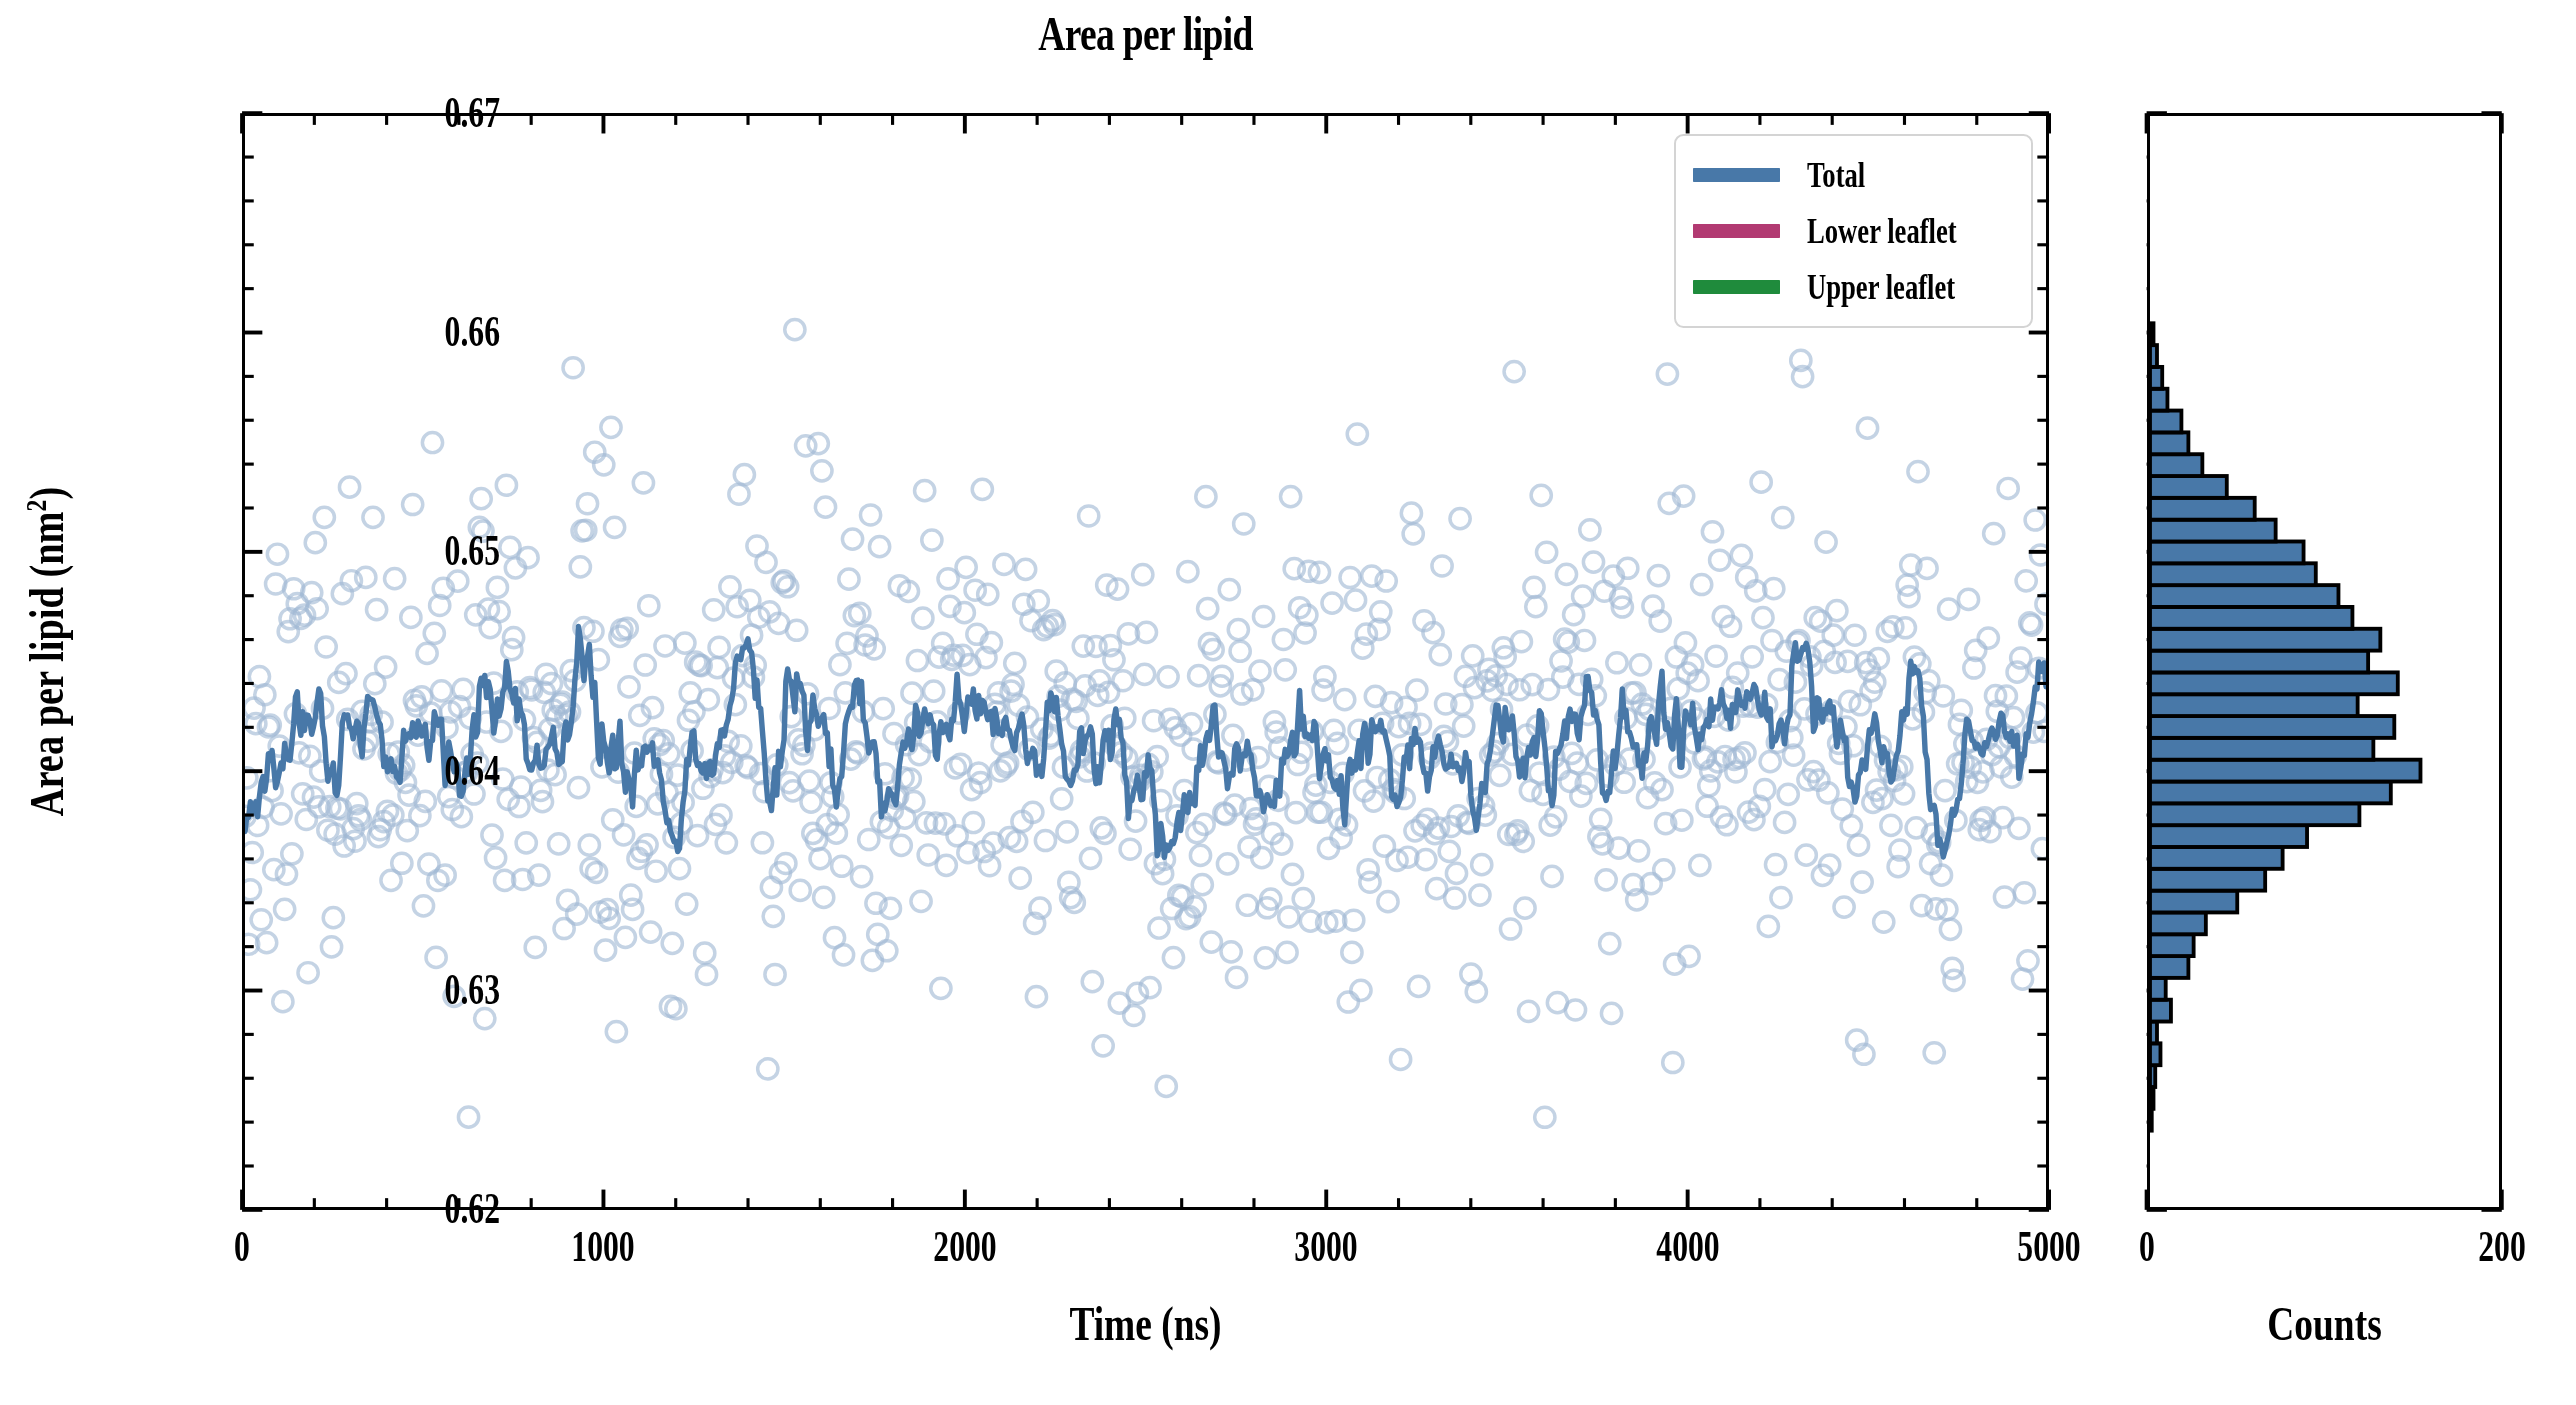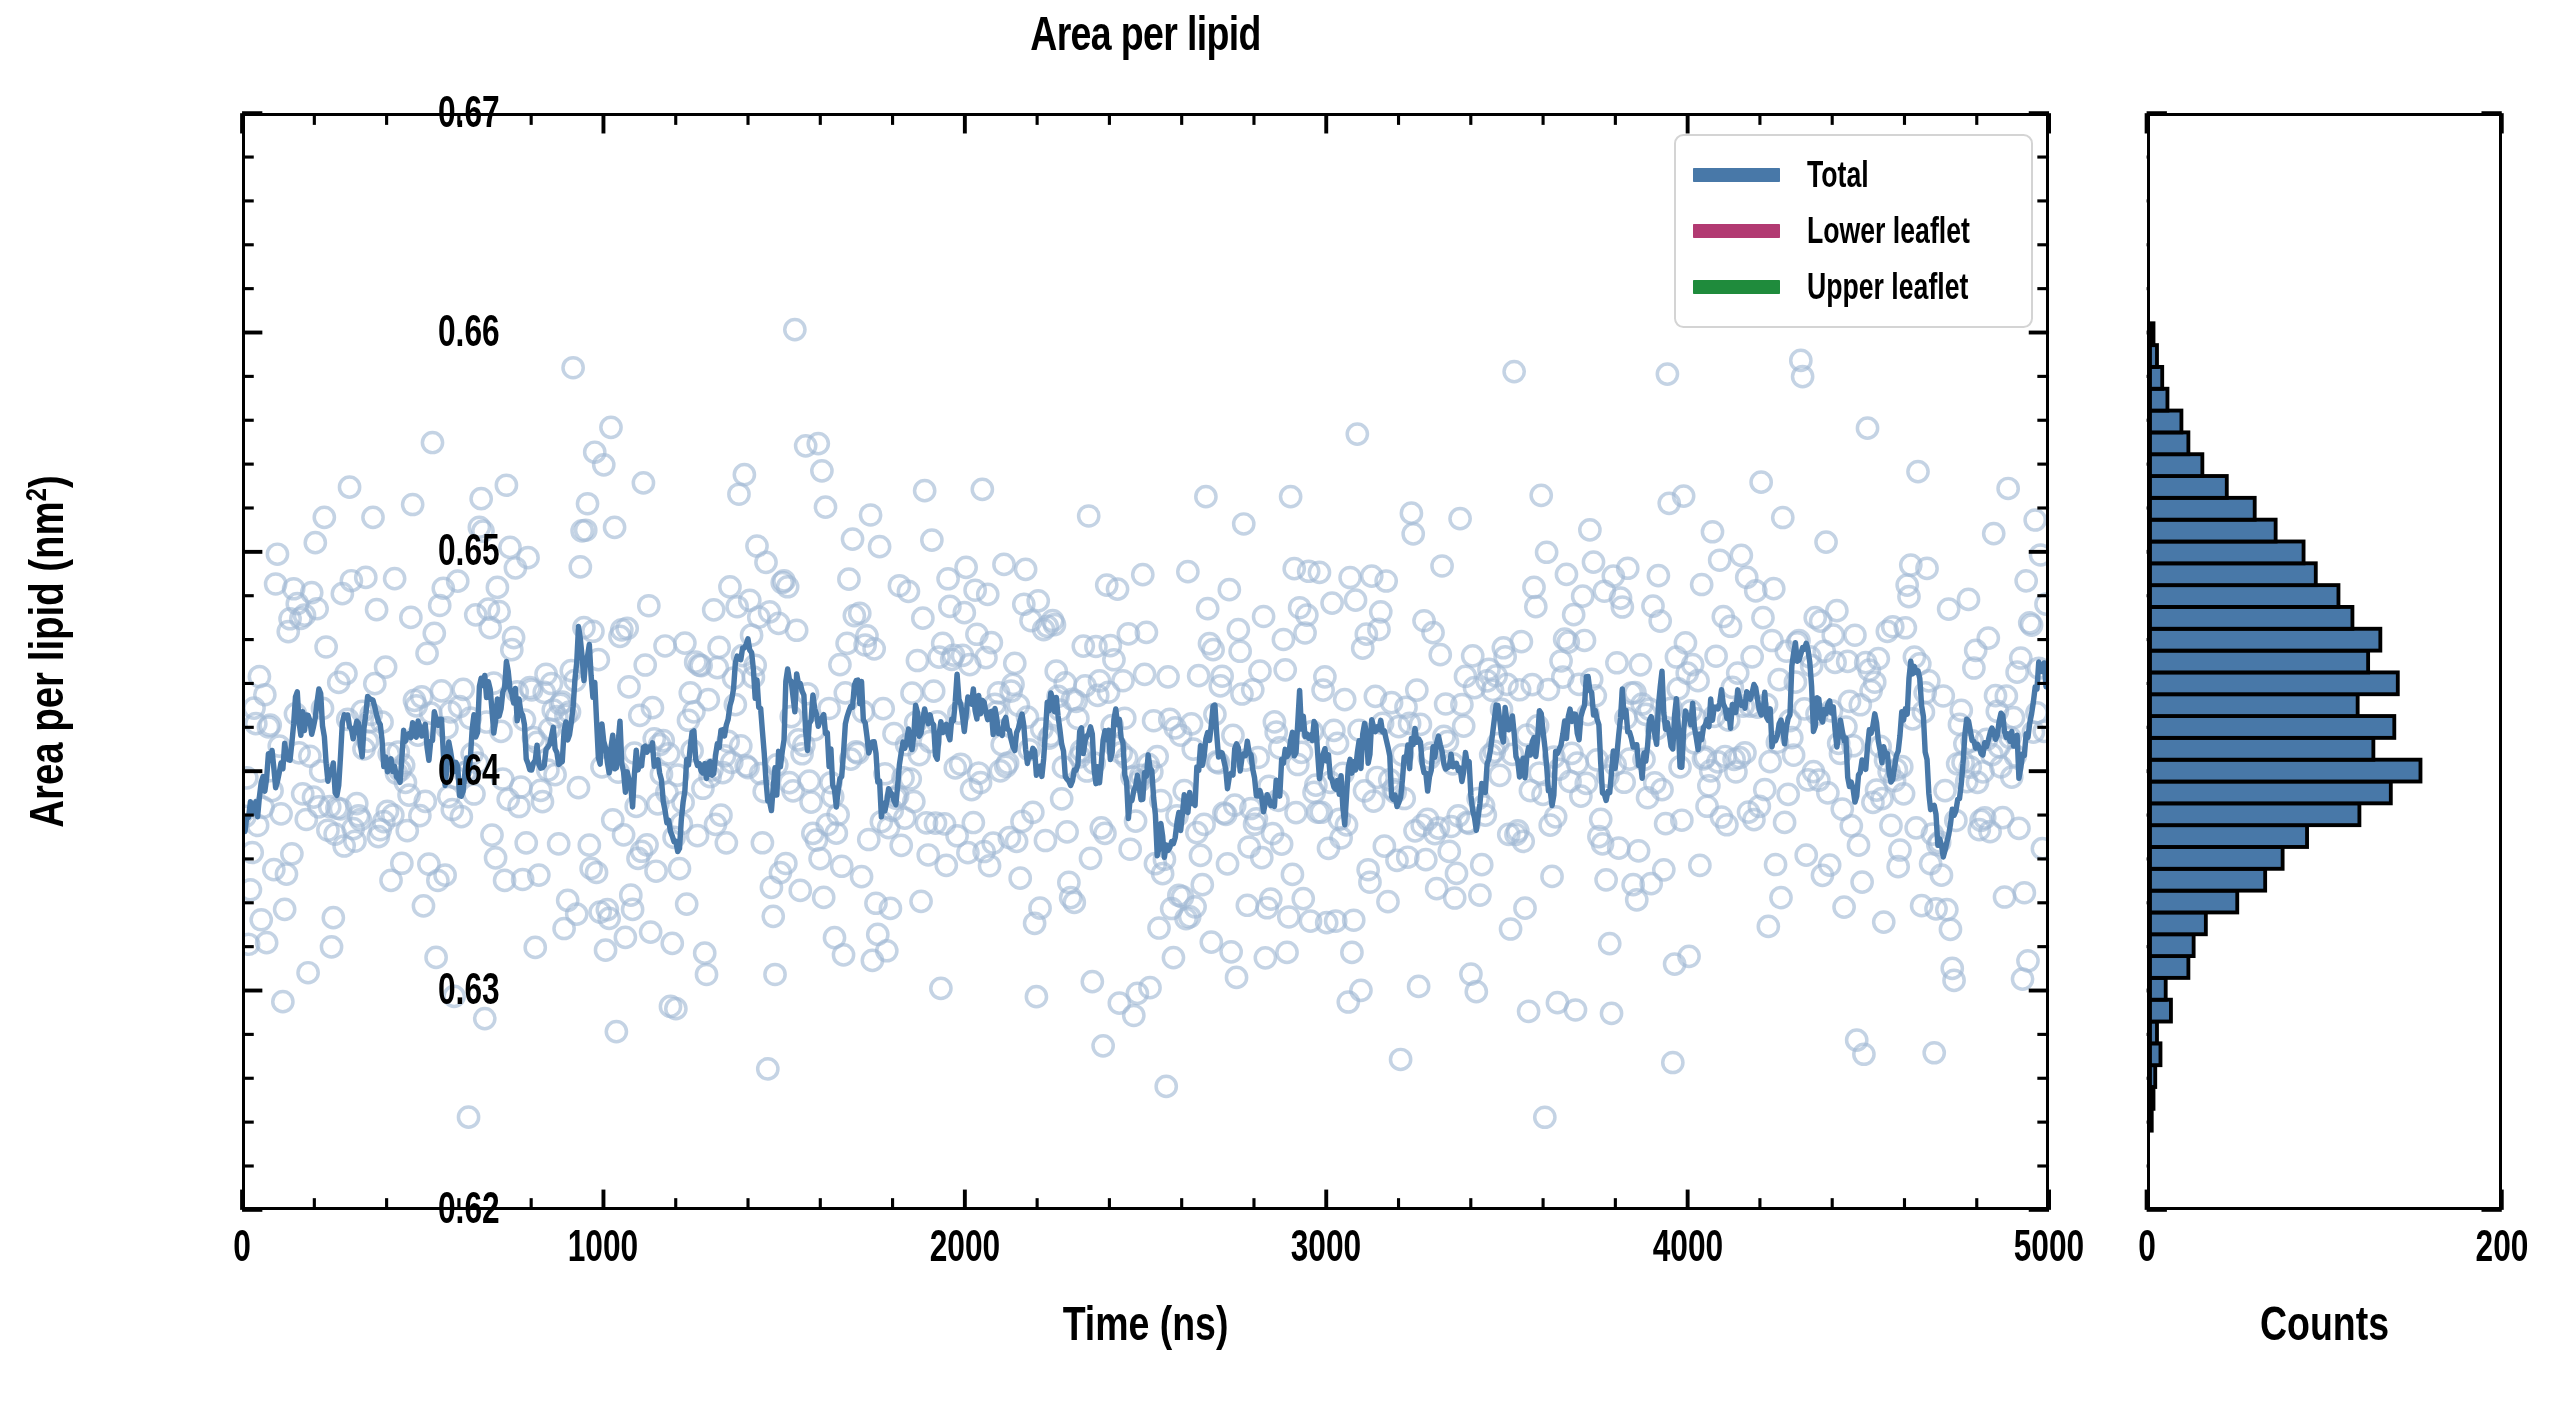--- a/index.html
+++ b/index.html
@@ -1,21 +1,21 @@
 <!DOCTYPE html>
 <html style="font-size:12.5px"><head>
 <meta charset="utf-8">
 <title>Area per lipid</title>
 <style>
   html,body{margin:0;padding:0;background:#ffffff;}
   body{width:2576px;height:1405px;position:relative;overflow:hidden;
        font-family:"Liberation Sans","DejaVu Sans",sans-serif;}
 
   
-  #figure{position:absolute;left:0;top:0;width:2576px;height:1405px;background:#fff;}
+  #figure{position:absolute;left:0;top:0;width:2576px;height:1405px;background:#fff;font-family:Liberation Serif, serif;}
 
   
   #chart-title{
     position:absolute;left:242px;top:6.2px;width:1807px;
     text-align:center;color:#000;
     font-size:48px;font-weight:bold;letter-spacing:-0.8px;
     transform:scaleX(.78);transform-origin:center top;
     white-space:nowrap;
   }
 

